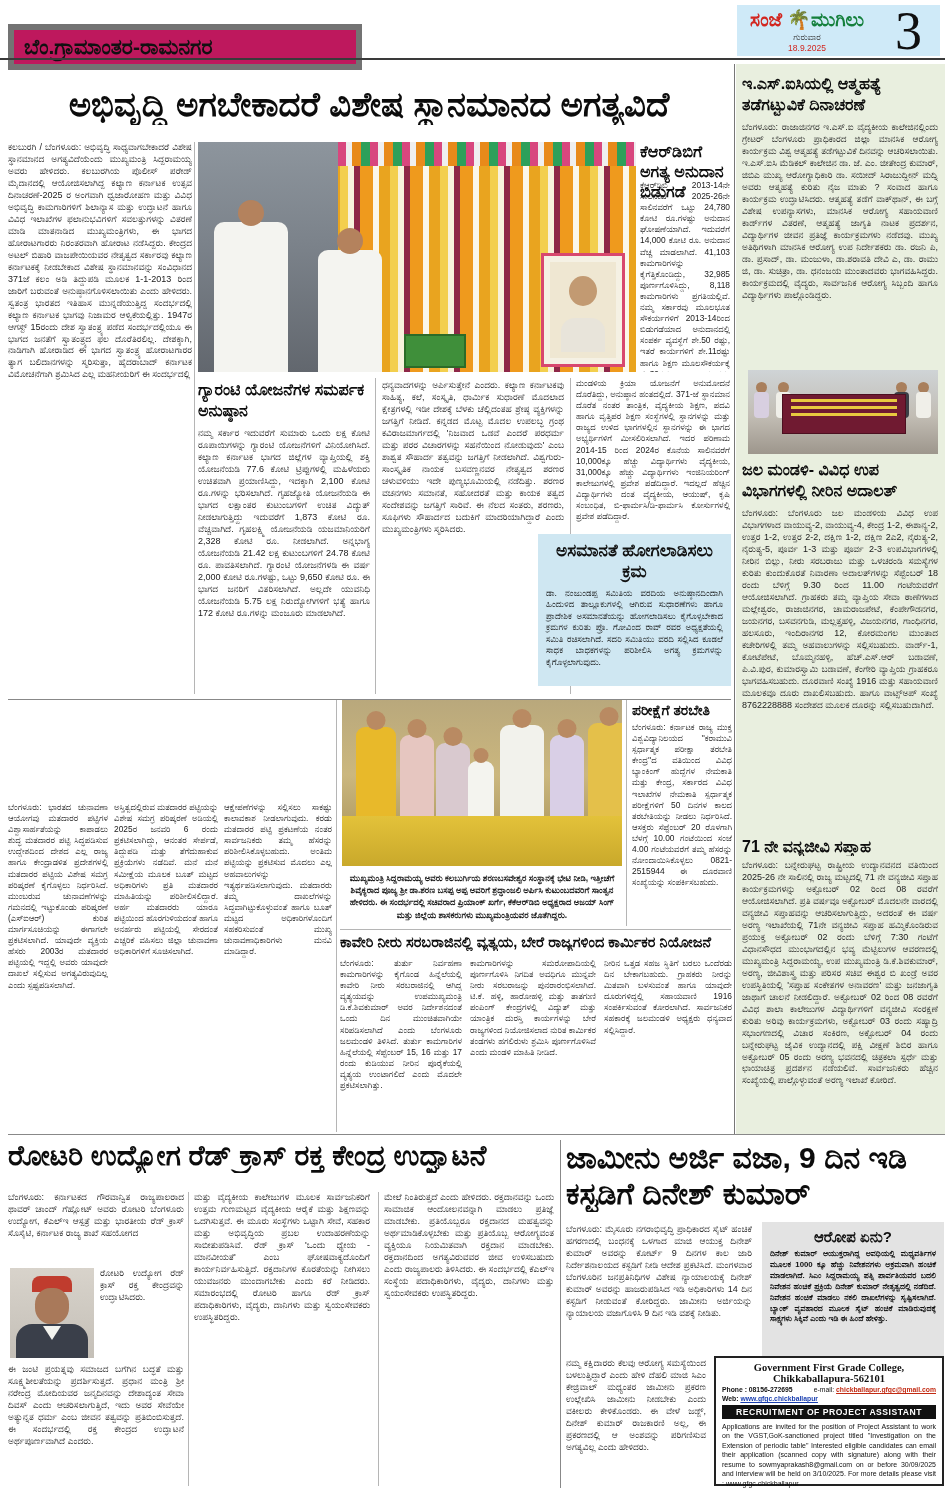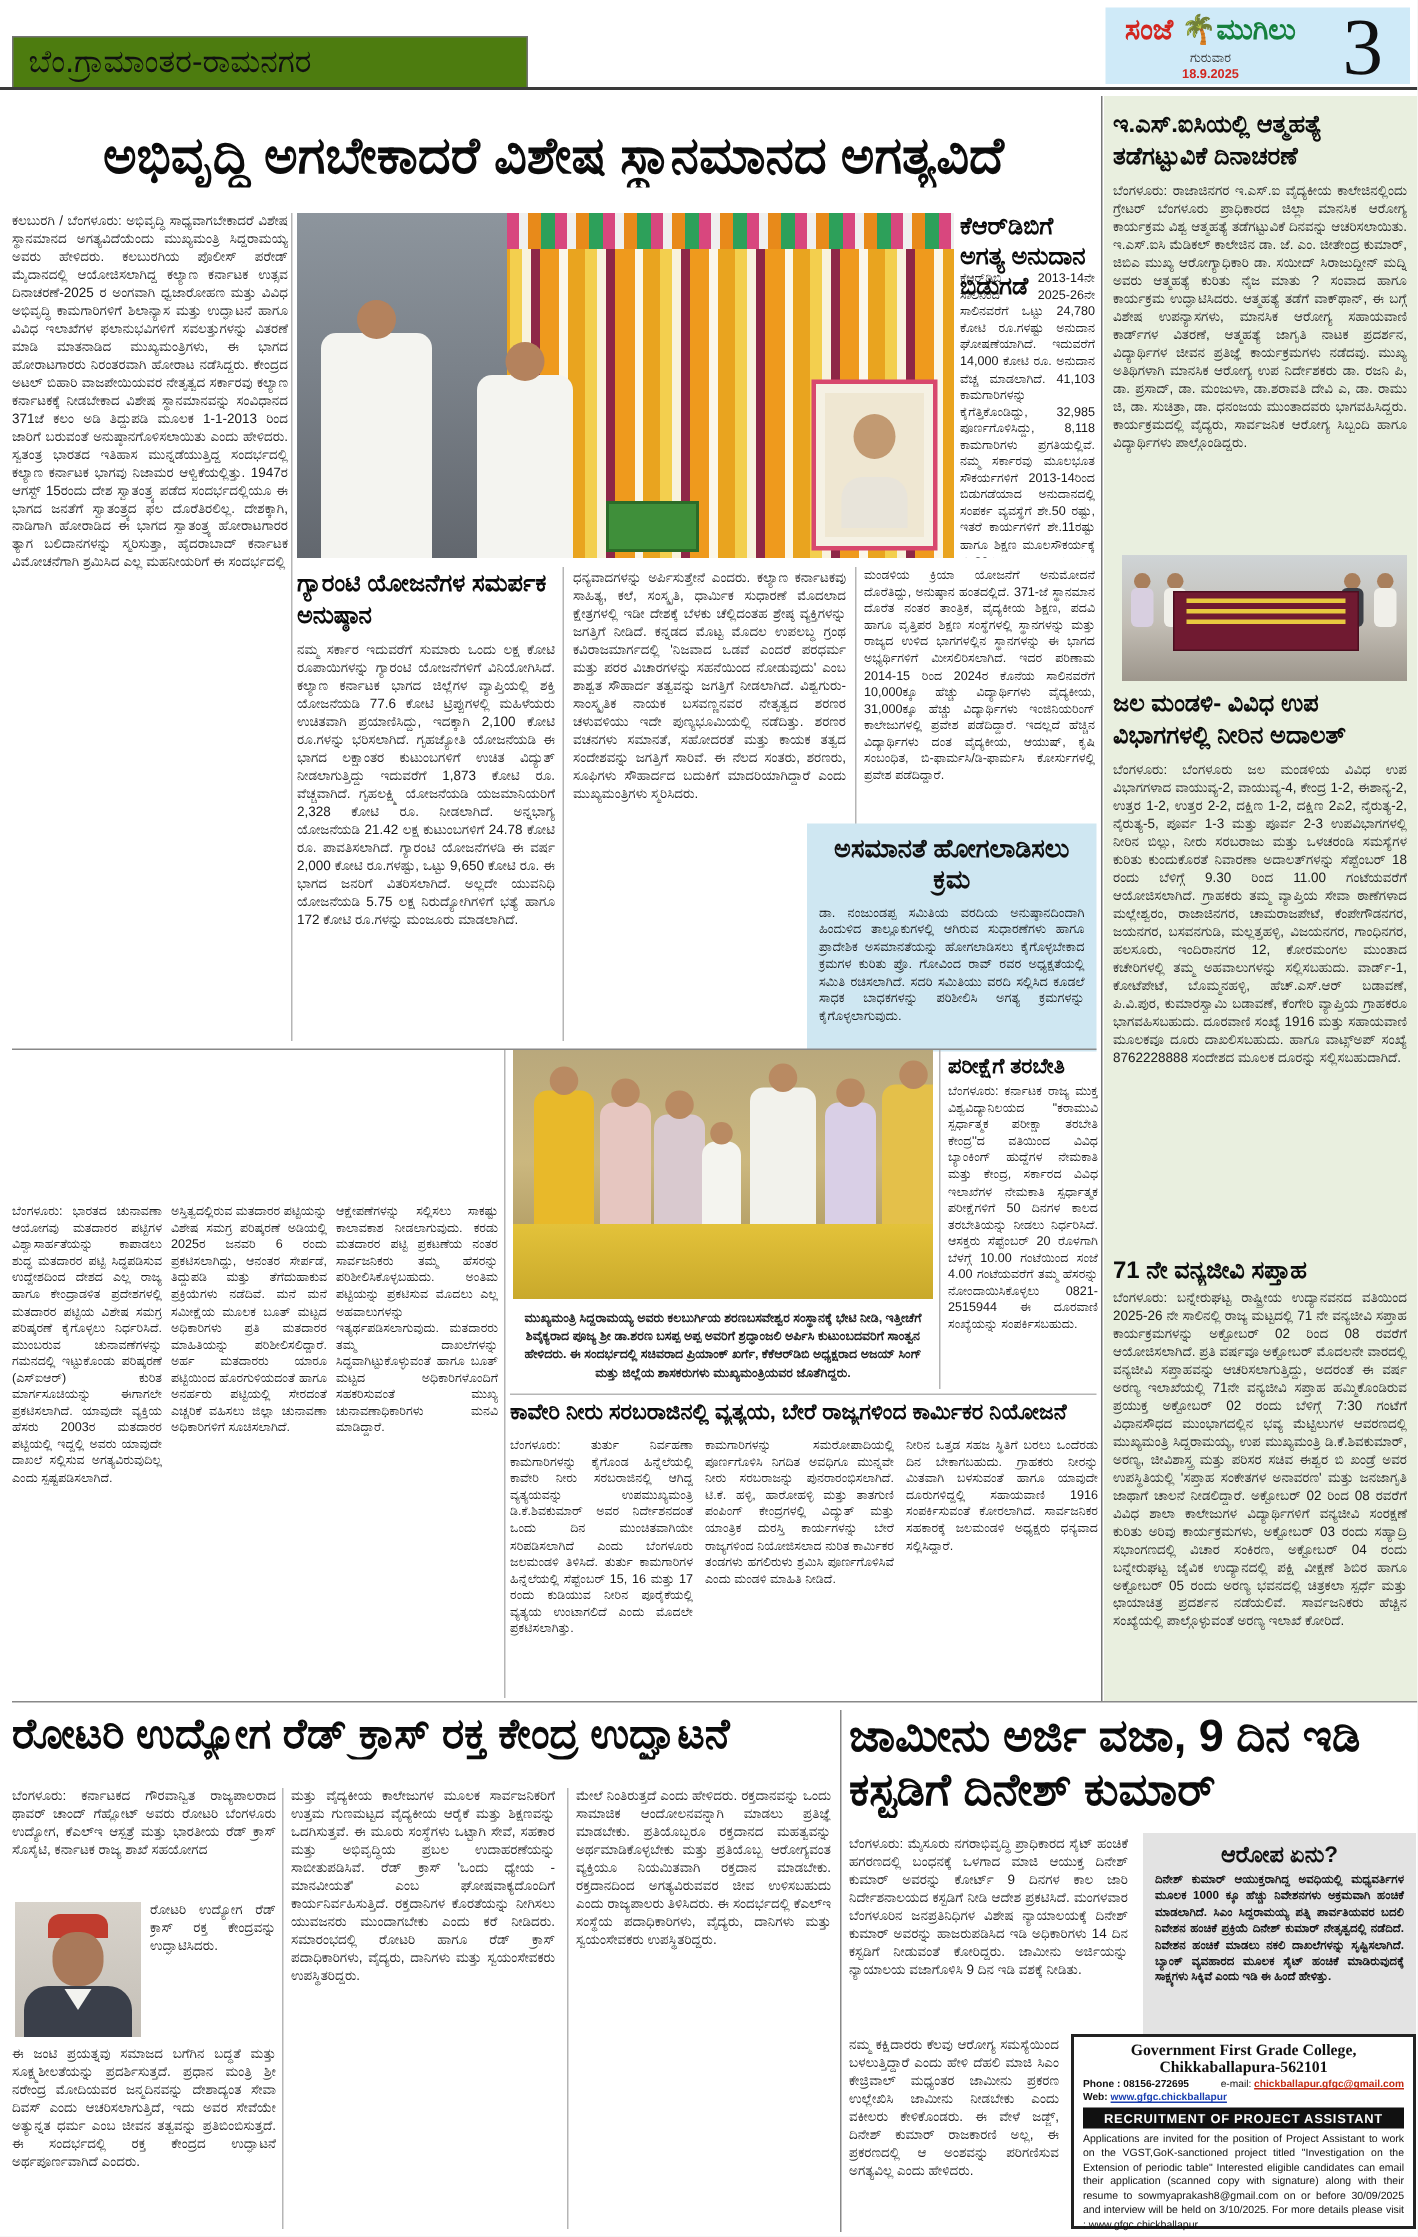--- a/index.html
+++ b/index.html
@@ -6,35 +6,35 @@
   #page{position:relative;width:945px;height:1491px;background:#fff;margin:0 auto;
         font-family:"Liberation Sans","DejaVu Sans",sans-serif;color:#111;overflow:hidden;}
   .abs{position:absolute;}
   .bt{position:absolute;font-size:9px;line-height:1.33;text-align:justify;overflow:hidden;color:#1a1a1a;}
   .bt-sm{font-size:8.4px;line-height:1.32;}
   .hl{position:absolute;font-weight:700;color:#0c0c0c;overflow:hidden;}
   .center{text-align:center;}
   .vline{position:absolute;width:1px;background:#b5b5b5;}
   .hline{position:absolute;height:1px;background:#b5b5b5;}
   
-  #section-box{left:8px;top:24px;width:332px;height:34px;background:#4d7c0f;border:1px solid #737373;
-      display:flex;align-items:center;padding-left:10px;font-size:21px;font-weight:400;}
+  #section-box{left:8px;top:24px;width:332px;height:34px;background:#be185d;border:6px solid #737373;
+      display:flex;align-items:center;padding-left:10px;font-size:21px;font-weight:700;}
   #masthead{left:737px;top:5px;width:203px;height:51px;background:#cfeaf8;display:flex;}
   #logo-col{width:140px;display:flex;flex-direction:column;align-items:center;justify-content:center;}
   #logo-line{font-size:19px;font-weight:700;white-space:nowrap;}
   #logo-red{color:#d2261f;} #logo-blue{color:#15803d;}
   #day{font-size:8.5px;color:#333;margin-top:1px;}
-  #date{font-size:8.5px;color:#d2261f;font-weight:700;}
+  #date{font-size:8.5px;color:#d2261f;font-weight:400;}
   #pageno{flex:1;display:flex;align-items:center;justify-content:center;
       font-family:"Liberation Serif","DejaVu Serif",serif;font-size:54px;color:#101010;}
   #head-rule{left:0;top:58px;width:945px;height:2px;background:#3a3a3a;}
   
   #green-panel{left:736px;top:64px;width:209px;height:1070px;background:#e9efdf;}
   
-  #ineq-box{left:538px;top:534px;width:193px;height:152px;background:#cfe7f2;padding:6px 8px;box-sizing:border-box;margin-top:15px;}
+  #ineq-box{left:538px;top:534px;width:193px;height:152px;background:#cfe7f2;padding:6px 8px;box-sizing:border-box;}
   
   #alleg-box{left:762px;top:1222px;width:182px;height:134px;background:#e3e3e3;padding:6px 8px;box-sizing:border-box;}
   
   #ad-box{left:714px;top:1356px;width:230px;height:130px;border:2px solid #222;background:#fff;
       box-sizing:border-box;padding:4px 6px;font-family:"Liberation Serif","DejaVu Serif",serif;}
   #ad-title{font-size:10.5px;font-weight:700;text-align:center;}
   .ad-row{display:flex;justify-content:space-between;font-size:6.8px;margin-top:2px;font-family:"Liberation Sans",sans-serif;}
   .ad-link{color:#c22a12;text-decoration:underline;font-weight:700;}
   .ad-link2{color:#1a3fb0;text-decoration:underline;font-weight:700;}
   #ad-bar{background:#111;color:#fff;text-align:center;font-size:8.6px;font-weight:700;

